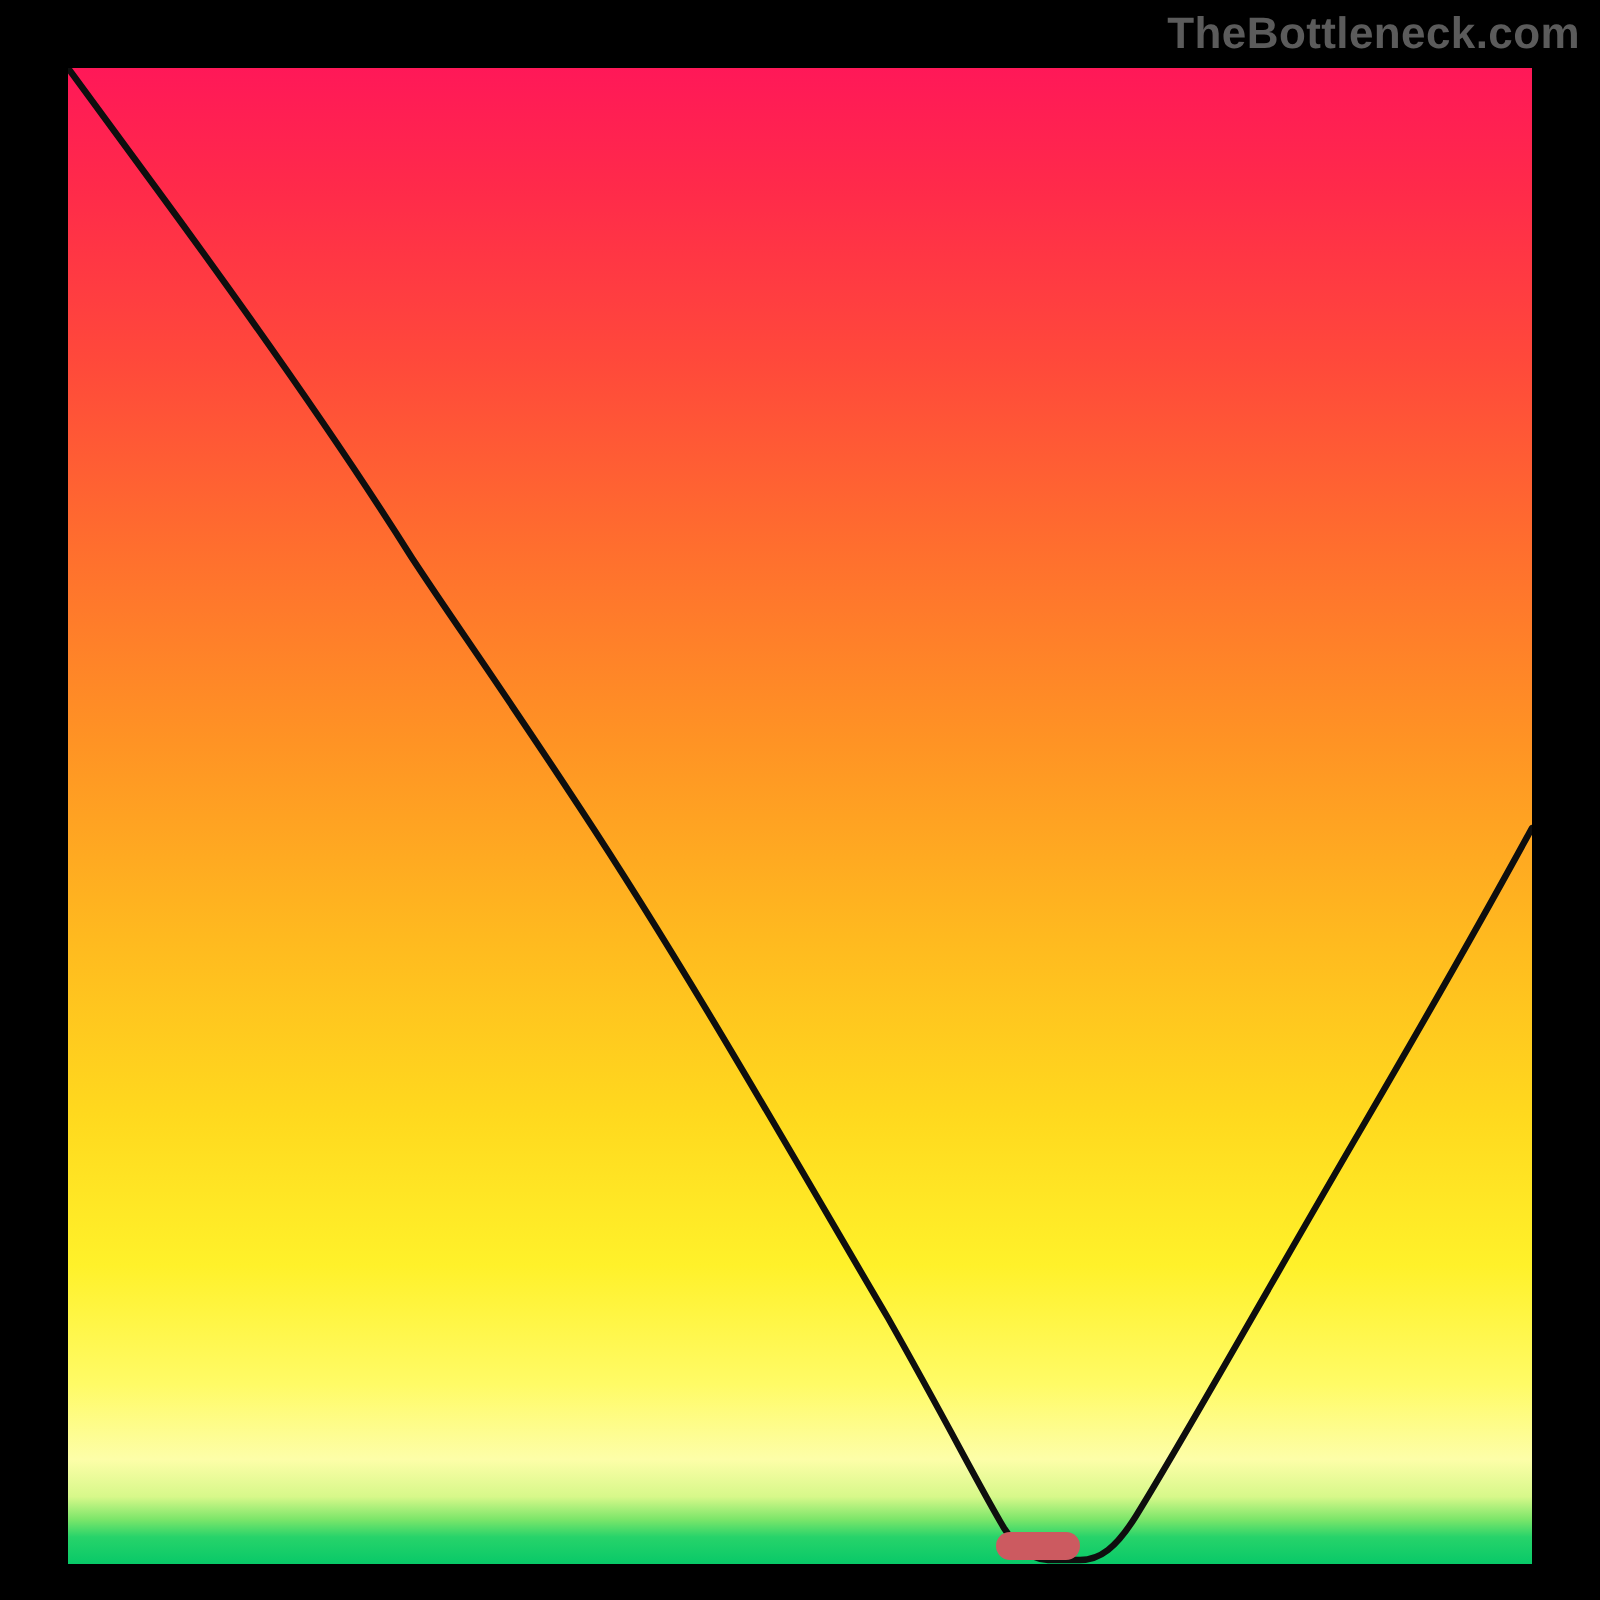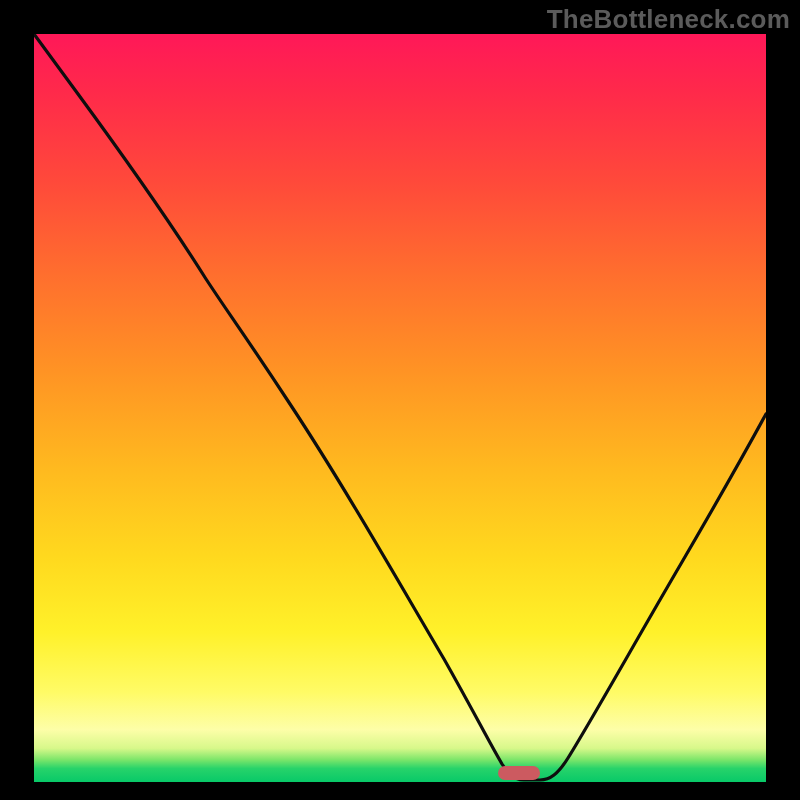--- a/index.html
+++ b/index.html
@@ -15,21 +15,21 @@
     position: relative;
     width: 800px;
     height: 800px;
     background: #000000;
   }
   .watermark {
     position: absolute;
     top: 4px;
     right: 10px;
     color: #5b5b5b;
-    font-size: 26px;
+    font-size: 22px;
     font-weight: 600;
     letter-spacing: 0.2px;
     user-select: none;
   }
   
   .plot {
     position: absolute;
     left: 34px;
     top: 34px;
     width: 732px;   

